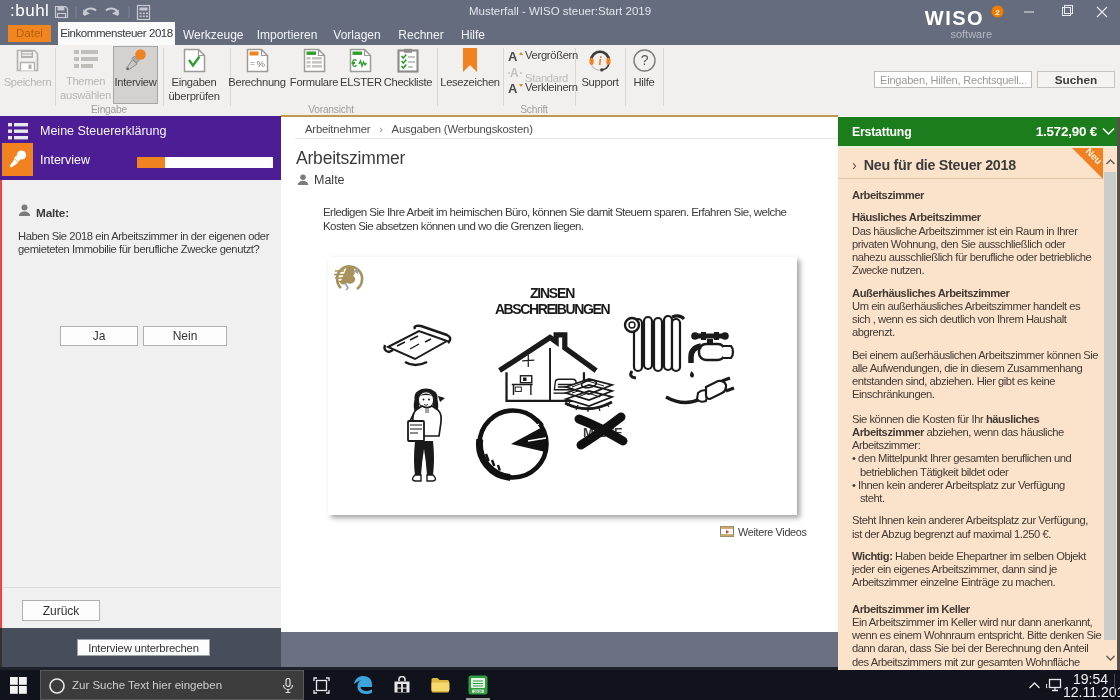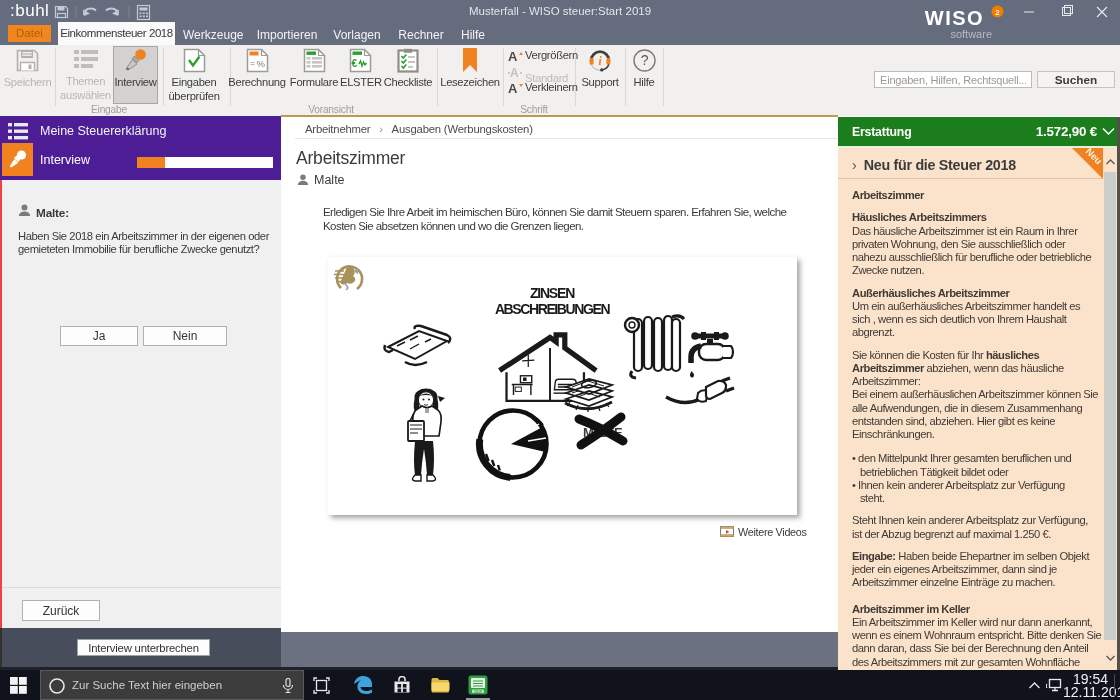--- a/index.html
+++ b/index.html
@@ -470,27 +470,27 @@
     <svg style="position:absolute;left:267px;top:9px;" width="11" height="10" viewBox="0 0 11 10">
       <path d="M1.5,7 l4,-4 4,4" fill="none" stroke="#5a5a5a" stroke-width="1.4"></path>
     </svg>
     <div style="position:absolute;left:266px;top:24px;width:12px;height:468px;background:#cacdc9;"></div>
     <svg style="position:absolute;left:267px;top:505px;" width="11" height="10" viewBox="0 0 11 10">
       <path d="M1.5,3 l4,4 4,-4" fill="none" stroke="#5a5a5a" stroke-width="1.4"></path>
     </svg>
 
     <div id="creamtext" style="position:absolute;left:14px;top:41px;width:250px;font-size:11.2px;line-height:13.25px;color:#403a34;letter-spacing:-0.45px;white-space:nowrap;">
       <p style="margin:0 0 9px 0;"><b>Arbeitszimmer</b></p>
-      <p style="margin:0 0 9px 0;"><b>Häusliches Arbeitszimmers</b><br>Das häusliche Arbeitszimmer ist ein Raum in Ihrer<br>privaten Wohnung, den Sie ausschließlich oder<br>nahezu ausschließlich für berufliche oder betriebliche<br>Zwecke nutzen.</p>
+      <p style="margin:0 0 9px 0;"><b>Häusliches Arbeitszimmer</b><br>Das häusliche Arbeitszimmer ist ein Raum in Ihrer<br>privaten Wohnung, den Sie ausschließlich oder<br>nahezu ausschließlich für berufliche oder betriebliche<br>Zwecke nutzen.</p>
       <p style="margin:0 0 9px 0;"><b>Außerhäusliches Arbeitszimmer</b><br>Um ein außerhäusliches Arbeitszimmer handelt es<br>sich , wenn es sich deutlich von Ihrem Haushalt<br>abgrenzt.</p>
+      <p style="margin:0 0 11px 0;">Bei einem außerhäuslichen Arbeitszimmer können Sie<br>alle Aufwendungen, die in diesem Zusammenhang<br>entstanden sind, abziehen. Hier gibt es keine<br>Einschränkungen.</p>
       <p style="margin:0;">Sie können die Kosten für Ihr <b>häusliches</b><br><b>Arbeitszimmer</b> abziehen, wenn das häusliche<br>Arbeitszimmer:</p>
-      <p style="margin:0 0 11px 0;">Bei einem außerhäuslichen Arbeitszimmer können Sie<br>alle Aufwendungen, die in diesem Zusammenhang<br>entstanden sind, abziehen. Hier gibt es keine<br>Einschränkungen.</p>
       <p style="margin:0;">•&nbsp;den Mittelpunkt Ihrer gesamten beruflichen und<br>&nbsp;&nbsp;&nbsp;betrieblichen Tätigkeit bildet oder<br>•&nbsp;Ihnen kein anderer Arbeitsplatz zur Verfügung<br>&nbsp;&nbsp;&nbsp;steht.</p>
       <p style="margin:9px 0;">Steht Ihnen kein anderer Arbeitsplatz zur Verfügung,<br>ist der Abzug begrenzt auf maximal 1.250 €.</p>
-      <p style="margin:0 0 9px 0;"><b>Eingabe:</b> Haben beide Ehepartner im selben Objekt<br>jeder ein eigenes Arbeitszimmer, dann sind je<br>Arbeitszimmer einzelne Einträge zu machen.</p>
+      <p style="margin:0 0 9px 0;"><b>Wichtig:</b> Haben beide Ehepartner im selben Objekt<br>jeder ein eigenes Arbeitszimmer, dann sind je<br>Arbeitszimmer einzelne Einträge zu machen.</p>
       <p style="margin:13px 0 0 0;"><b>Arbeitszimmer im Keller</b><br>Ein Arbeitszimmer im Keller wird nur dann anerkannt,<br>wenn es einem Wohnraum entspricht. Bitte denken Sie<br>dann daran, dass Sie bei der Berechnung den Anteil<br>des Arbeitszimmers mit zur gesamten Wohnfläche</p>
     </div>
   </div>
 
   <div class="abs" style="left:1117px;top:117px;width:3px;height:553px;background:#56504a;"></div>
 
   <div class="abs" style="left:0;top:667px;width:838px;height:3px;background:#20222b;"></div>
   <div class="abs" id="taskbar">
 
     <svg style="position:absolute;left:10px;top:7px;" width="17" height="17" viewBox="0 0 17 17">

